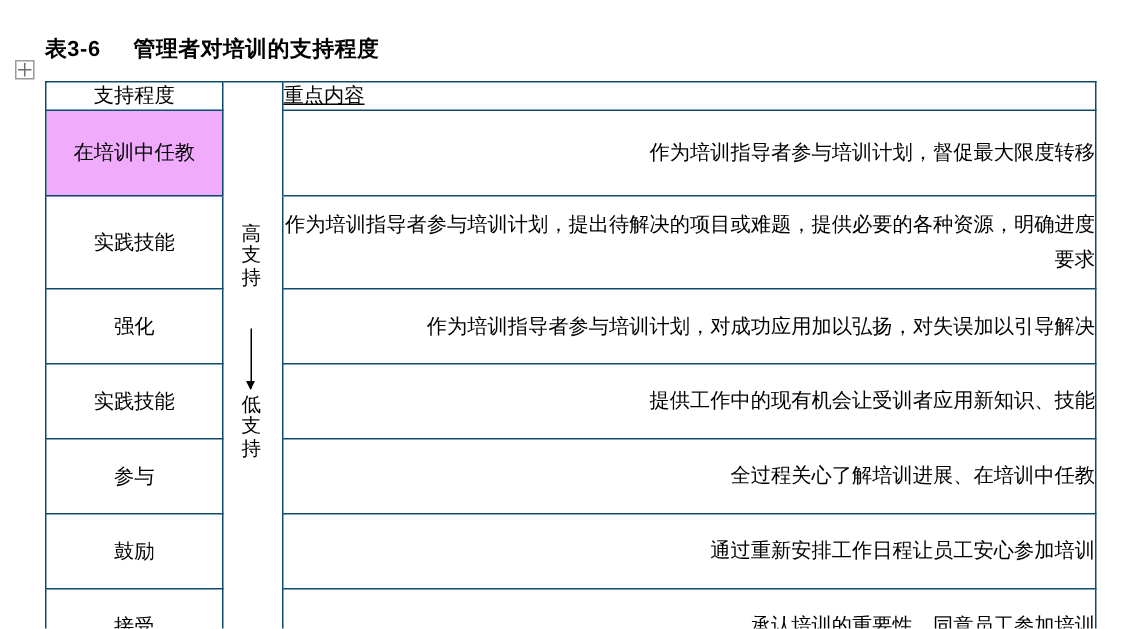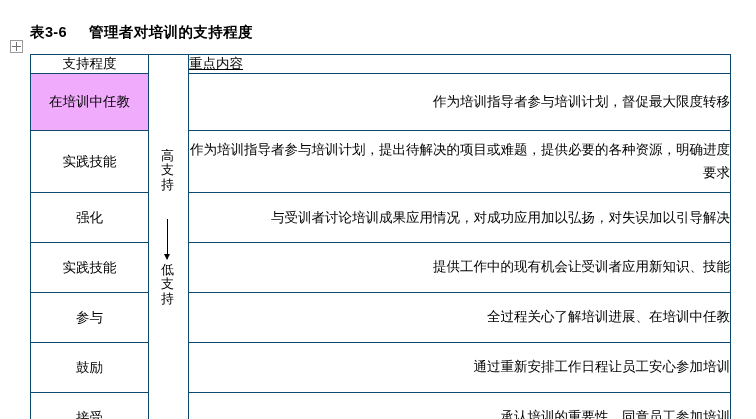--- a/index.html
+++ b/index.html
@@ -201,21 +201,21 @@
                 <span>持</span>
               </div>
             </div>
           </div>
         </td>
         <td class="cell-body">作为培训指导者参与培训计划，提出待解决的项目或难题，提供必要的各种资源，明确进度要求</td>
       </tr>
 
       <tr>
         <td class="cell-level" style="height:40px;margin-left:16px;">强化</td>
-        <td class="cell-body">与受训者讨论培训成果应用情况，对成功应用加以弘扬，对失误加以引导解决</td>
+        <td class="cell-body">作为培训指导者参与培训计划，对成功应用加以弘扬，对失误加以引导解决</td>
       </tr>
 
       <tr>
         <td class="cell-level" style="height:40px;">实践技能</td>
         <td class="cell-body">提供工作中的现有机会让受训者应用新知识、技能</td>
       </tr>
 
       <tr>
         <td class="cell-level" style="height:40px;">参与</td>
         <td class="cell-body">全过程关心了解培训进展、在培训中任教</td>

